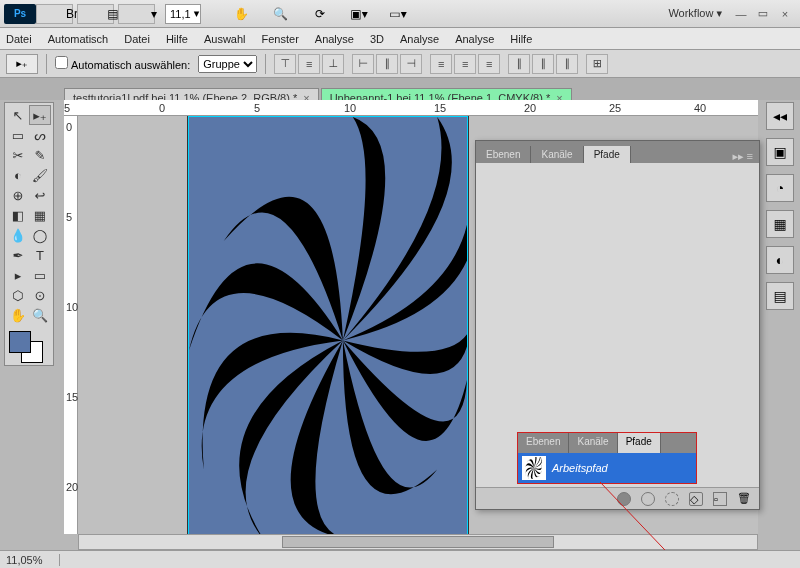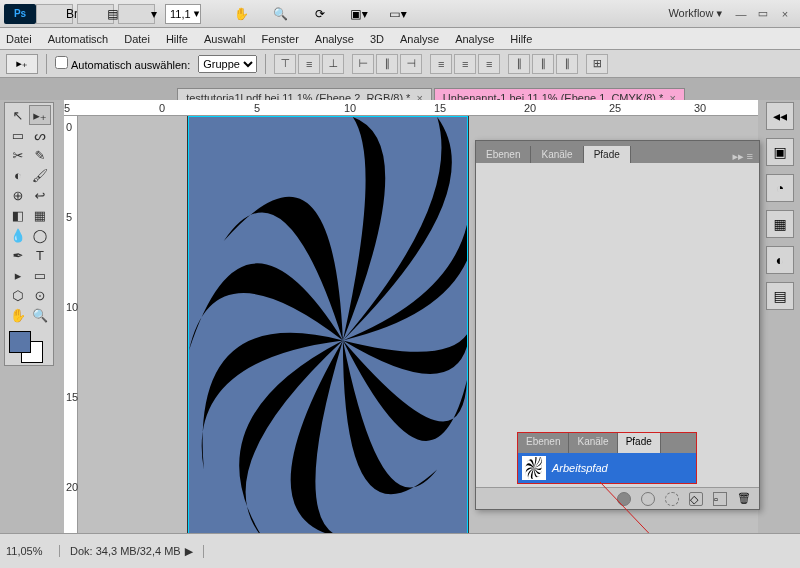--- a/index.html
+++ b/index.html
@@ -13,23 +13,23 @@
 .titlebar .wc { width: 18px; text-align: center; color: #555; margin: 0 2px; cursor: default; }
 .menubar { height: 22px; background: #e8e8e8; display: flex; align-items: center; padding: 0 6px; border-bottom: 1px solid #999; }
 .menubar span { margin-right: 16px; color: #222; }
 .options { height: 28px; background: #d8d8d8; border-bottom: 1px solid #999; display: flex; align-items: center; padding: 0 6px; gap: 8px; }
 .options .tool-ind { width: 32px; height: 20px; background: #eaeaea; border: 1px solid #999; display: flex; align-items: center; justify-content: center; }
 .options .divider { width: 1px; height: 20px; background: #999; }
 .options input[type=checkbox] { margin-right: 3px; }
 .options select { height: 18px; font-size: 11px; }
 .options .icon-group { display: flex; gap: 2px; }
 .options .ic { width: 22px; height: 20px; background: #ddd; border: 1px solid #aaa; display: flex; align-items: center; justify-content: center; font-size: 11px; color: #444; }
-.tabbar { height: 30px; background: #b0b0b0; display: flex; align-items: flex-end; padding-left: 64px; border-bottom: 1px solid #777; justify-content: center; }
+.tabbar { height: 30px; background: #b0b0b0; display: flex; align-items: flex-end; padding-left: 64px; border-bottom: 1px solid #777; }
 .doc-tab { background: #d5d5d5; border: 1px solid #888; border-bottom: none; padding: 3px 8px; margin-right: 2px; display: flex; align-items: center; gap: 6px; font-size: 10px; color: #333; }
-.doc-tab.active { background: #f9a8d4; }
+.doc-tab.active { background: #86efac; }
 .doc-tab .x { color: #666; }
 .workspace { position: absolute; top: 100px; left: 0; right: 0; bottom: 18px; background: #b8b8b8; }
 .toolbox { position: absolute; left: 4px; top: 2px; width: 50px; background: #d5d5d5; border: 1px solid #888; padding: 2px; }
 .toolbox .row { display: flex; }
 .toolbox .tool { width: 22px; height: 20px; border: 1px solid transparent; display: flex; align-items: center; justify-content: center; font-size: 13px; color: #333; }
 .toolbox .tool.sel { background: #c5c5c5; border: 1px solid #888; }
 .toolbox .swatch { margin-top: 4px; position: relative; height: 34px; }
 .toolbox .fg { position: absolute; width: 22px; height: 22px; background: #5a77a8; border: 1px solid #000; left: 2px; top: 2px; }
 .toolbox .bg { position: absolute; width: 22px; height: 22px; background: #fff; border: 1px solid #000; left: 14px; top: 12px; }
 .ruler-h { position: absolute; left: 64px; right: 42px; top: 0; height: 16px; background: #fff; border-bottom: 1px solid #999; font-size: 8px; color: #333; overflow: hidden; }
@@ -50,21 +50,21 @@
 .panel .footer { position: absolute; bottom: 0; left: 0; right: 0; height: 22px; background: #c8c8c8; border-top: 1px solid #999; display: flex; align-items: center; justify-content: flex-end; gap: 10px; padding: 0 8px; }
 .panel .footer .fic { width: 14px; height: 14px; border: 1px solid #777; border-radius: 50%; }
 .panel .footer .fic.sq { border-radius: 0; }
 .callout { position: absolute; left: 517px; top: 332px; width: 180px; border: 1px solid #d02020; background: #d8d8d8; }
 .callout .ctabs { height: 20px; background: #898989; display: flex; }
 .callout .ctab { padding: 3px 8px; color: #ddd; font-size: 10px; border-right: 1px solid #666; }
 .callout .ctab.active { background: #d8d8d8; color: #000; }
 .callout .row { height: 30px; background: #2a6fd6; display: flex; align-items: center; padding: 0 4px; gap: 6px; color: #fff; font-style: italic; font-size: 10px; }
 .callout .thumb { width: 24px; height: 24px; background: #fff; display: flex; align-items: center; justify-content: center; }
 .arrow-line { position: absolute; pointer-events: none; }
-.statusbar { position: absolute; bottom: 0; left: 0; right: 0; height: 35px; background: #dcdcdc; border-top: 1px solid #999; display: flex; align-items: center; font-size: 10px; color: #333; }
+.statusbar { position: absolute; bottom: 0; left: 0; right: 0; height: 18px; background: #dcdcdc; border-top: 1px solid #999; display: flex; align-items: center; font-size: 10px; color: #333; }
 .statusbar .zoom { width: 60px; padding: 0 6px; border-right: 1px solid #999; }
 .statusbar .doc { padding: 0 10px; border-right: 1px solid #999; }
 .statusbar .doc .arrow { margin-left: 4px; }
 .scroll-h { position: absolute; left: 78px; right: 42px; bottom: 0; height: 16px; background: #ddd; border: 1px solid #999; }
 .scroll-h .thumb { position: absolute; left: 30%; width: 40%; top: 1px; bottom: 1px; background: #bbb; border: 1px solid #888; }
 </style>
 </head>
 <body>
 
 <div class="titlebar">
@@ -193,21 +193,21 @@
   </div>
 
   <div class="ruler-h">
     <span style="left:0px">5</span>
     <span style="left:95px">0</span>
     <span style="left:190px">5</span>
     <span style="left:280px">10</span>
     <span style="left:370px">15</span>
     <span style="left:460px">20</span>
     <span style="left:545px">25</span>
-    <span style="left:630px">30</span>
+    <span style="left:630px">40</span>
 
   </div>
   <div class="ruler-v">
     <span style="top:5px">0</span>
     <span style="top:95px">5</span>
     <span style="top:185px">10</span>
     <span style="top:275px">15</span>
     <span style="top:365px">20</span>
   </div>
 
@@ -281,16 +281,13 @@
   </div>
 
   <svg class="arrow-line" style="left:600px; top:382px; width:120px; height:115px;">
     <line x1="0" y1="0" x2="105" y2="110" stroke="#d02020" stroke-width="1"></line>
   </svg>
 
 </div>
 
 <div class="statusbar">
   <div class="zoom">11,05%</div>
-  <div class="doc">
-    <span>Dok:</span> <span>34,3 MB/32,4 MB</span><span class="arrow">▶</span>
-  </div>
 </div>
 
 </body></html>

